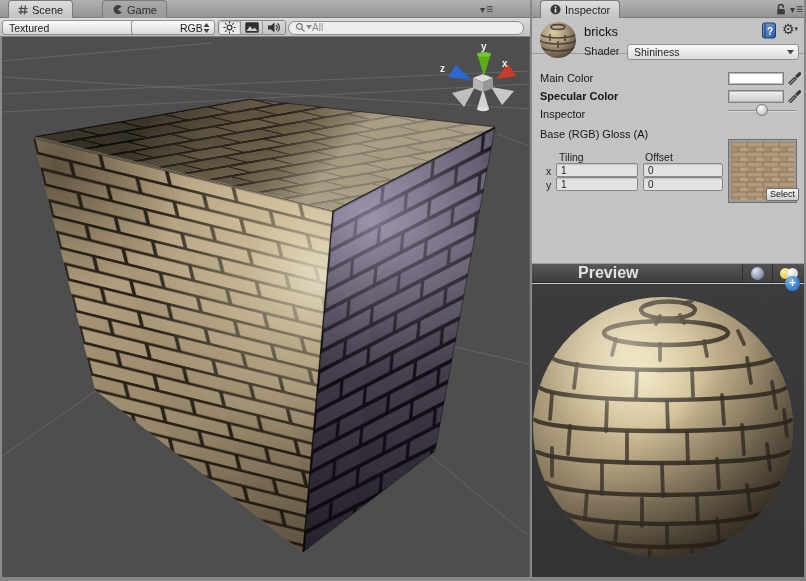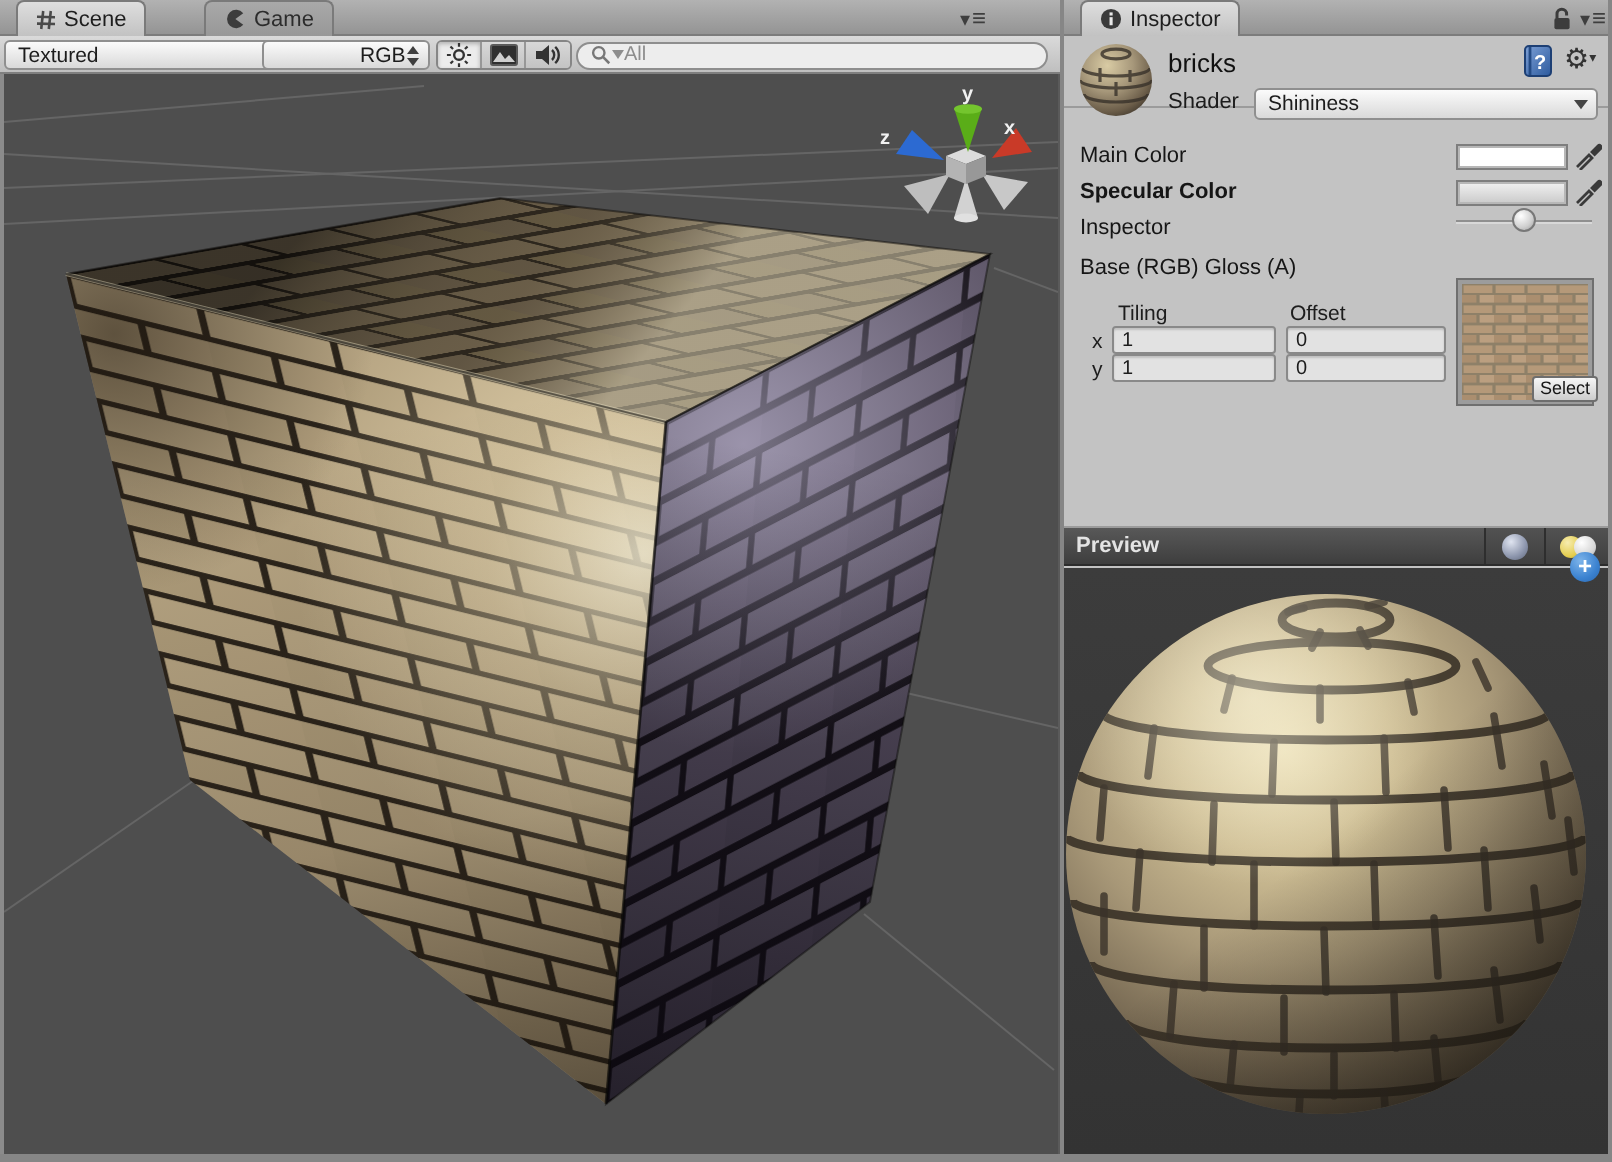--- a/index.html
+++ b/index.html
@@ -54,21 +54,21 @@
   .axis-lbl { position:absolute; font-size:10.5px; color:#1d1d1d; }
   #texture-thumb { position:absolute; left:197px; top:140px; width:67px; height:62px;
       border:2px solid #9c9c9c; outline:1px solid #6f6f6f; }
   #select-btn { position:absolute; left:234px; top:188px; width:33px; height:13px;
       background:linear-gradient(#f6f6f6,#cdcdcd); border:1px solid #6e6e6e; border-radius:2px;
       font-size:9px; color:#161616; text-align:center; line-height:11px; }
   #shader-dd { position:absolute; left:95px; top:44px; width:172px; height:16px; }
   #preview-header { position:absolute; top:263px; left:0; right:0; height:20px;
       background:linear-gradient(#585858,#3e3e3e); border-top:1px solid #9b9b9b; border-bottom:1px solid #2c2c2c;
       display:flex; align-items:center; }
-  #preview-header .ttl { font-size:11px; font-weight:bold; color:#e3e3e3; padding-left:6px; flex:1; }
+  #preview-header .ttl { font-size:16px; font-weight:bold; color:#e3e3e3; padding-left:6px; flex:1;margin-left:40px; }
   .ph-btn { width:30px; height:100%; display:flex; align-items:center; justify-content:center;
       border-left:1px solid #2e2e2e; background:linear-gradient(#525252,#404040); }
   #preview-content { position:absolute; top:284px; left:0; right:0; bottom:0;
       background:linear-gradient(#3c3c3c,#333333); overflow:hidden; }
   #add-btn { position:absolute; left:253px; top:276px; width:15px; height:15px; border-radius:50%;
       background:radial-gradient(circle at 35% 30%, #7db4ea, #3b82d0 60%, #2a67b0);
       color:#fff; font-size:12px; line-height:14px; text-align:center; font-weight:bold; }
   .sphere-ball { border-radius:50%; }
 </style>
 </head>

